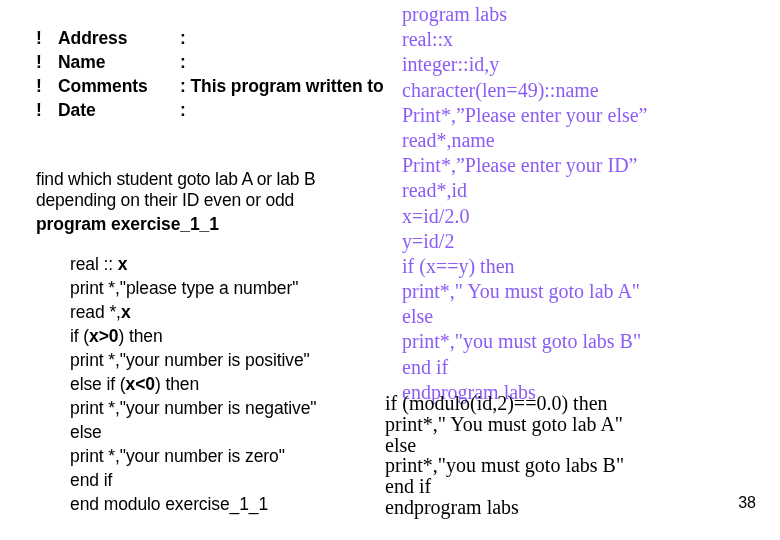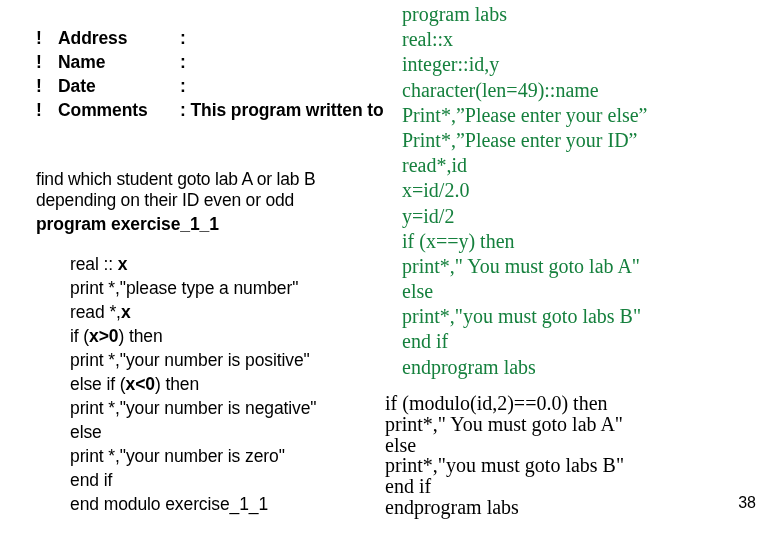--- a/index.html
+++ b/index.html
@@ -73,21 +73,21 @@
 
   
   .right-col {
     position: absolute;
     left: 402px;
     top: 2px;
     width: 370px;
     font-family: "Liberation Serif", serif;
     font-size: 20px;
     line-height: 25.2px;
-    color: #15803d;
+    color: #8b5cf6;
   }
   .r-line {
     display: block;
     height: 25.2px;
     white-space: pre;
   }
 
   
   .right-small {
     position: absolute;
@@ -120,23 +120,23 @@
 <body>
 
 <div id="slide">
 
   <div class="left-col">
 
     <span class="hdr-line"><span class="hdr-bang">!</span><span class="hdr-key">Address</span><span class="hdr-colon">:</span></span>
 
     <span class="hdr-line"><span class="hdr-bang">!</span><span class="hdr-key">Name</span><span class="hdr-colon">:</span></span>
 
+    <span class="hdr-line"><span class="hdr-bang">!</span><span class="hdr-key">Comments</span><span class="hdr-colon">: This program written to</span></span>
+
     <span class="hdr-line"><span class="hdr-bang">!</span><span class="hdr-key">Date</span><span class="hdr-colon">:</span></span>
-
-    <span class="hdr-line"><span class="hdr-bang">!</span><span class="hdr-key">Comments</span><span class="hdr-colon">: This program written to</span></span>
 
     <span class="comment-wrap">find which student goto lab A or lab B depending on their ID even or odd</span>
 
     <span class="prog-head">program exercise_1_1</span>
 
     <div class="code-block">
       <span class="code-line"><span class="reg">real :: </span><span>x</span><span class="reg"></span></span>
 
       <span class="code-line"><span class="reg">print *,"please type a number"</span><span></span><span class="reg"></span></span>
 
@@ -159,20 +159,21 @@
       <span class="code-line"><span class="reg">end modulo exercise_1_1</span><span></span><span class="reg"></span></span>
     </div>
   </div>
 
   <div class="right-col">
     <span class="r-line">program labs</span>
     <span class="r-line">real::x</span>
     <span class="r-line">integer::id,y</span>
     <span class="r-line">character(len=49)::name</span>
     <span class="r-line">Print*,”Please enter your else”</span>
+    <span class="r-line">read*,name</span>
     <span class="r-line">Print*,”Please enter your ID”</span>
     <span class="r-line">read*,id</span>
     <span class="r-line">x=id/2.0</span>
     <span class="r-line">y=id/2</span>
     <span class="r-line">if (x==y) then</span>
     <span class="r-line">print*," You must goto lab A"</span>
     <span class="r-line">else</span>
     <span class="r-line">print*,"you must goto labs B"</span>
     <span class="r-line">end if</span>
     <span class="r-line">endprogram labs</span>

